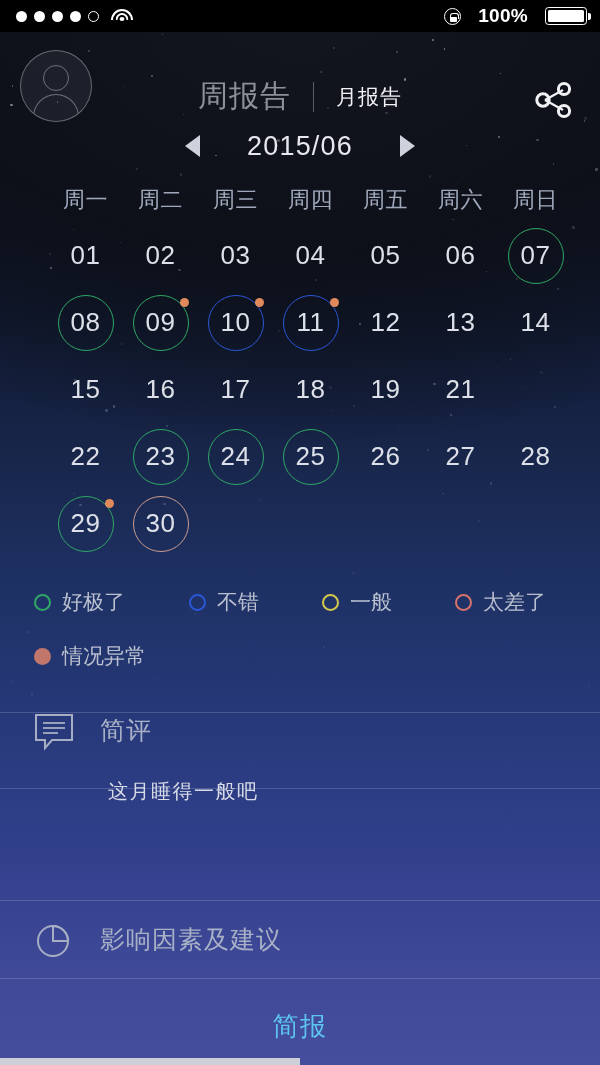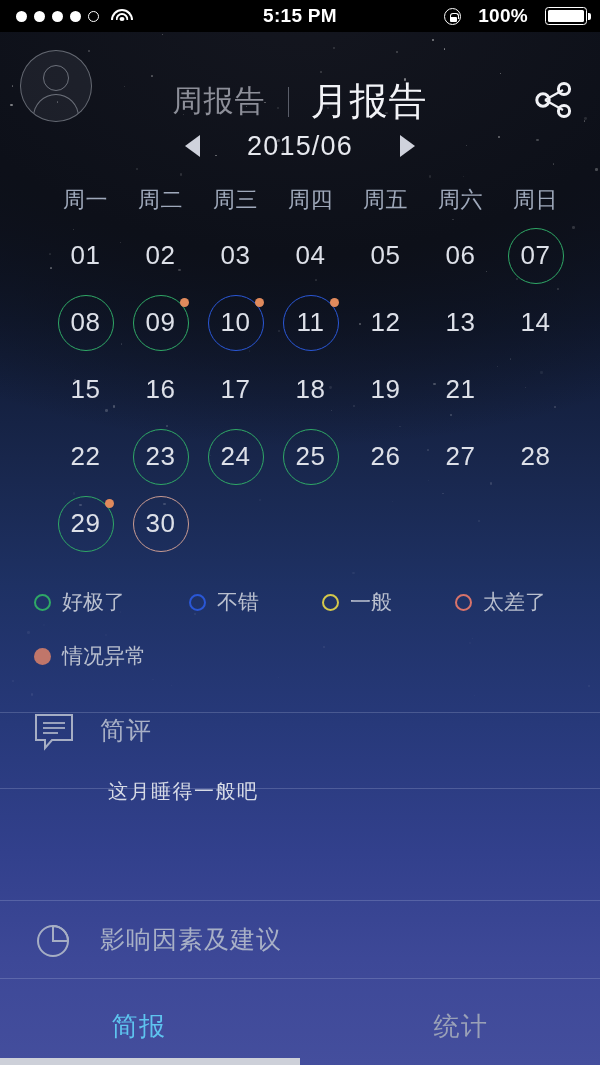--- a/index.html
+++ b/index.html
@@ -71,21 +71,21 @@
     border:1.5px solid rgba(190,195,205,.45); background:rgba(120,130,150,.13);
     overflow:hidden;
   }
   .avatar .head { position:absolute; left:50%; top:14px; transform:translateX(-50%);
                   width:26px; height:26px; border-radius:50%; border:1.5px solid rgba(190,195,205,.5); }
   .avatar .body { position:absolute; left:50%; top:43px; transform:translateX(-50%);
                   width:46px; height:40px; border-radius:23px 23px 0 0; border:1.5px solid rgba(190,195,205,.5); border-bottom:none; }
   .titles { position:absolute; left:0; right:0; top:44px; display:flex; justify-content:center; align-items:center; gap:22px; }
   .tab-week { font-size:30px; color:#8d8f99; letter-spacing:1px; }
   .tab-div  { width:1px; height:30px; background:rgba(180,185,200,.45); }
-  .tab-month{ font-size:38px; color:#f2f3f7; letter-spacing:1px; }
+  .tab-month{ font-size:21px; color:#f2f3f7; letter-spacing:1px; }
   .share { position:absolute; right:24px; top:48px; width:46px; height:40px; }
 
   
   .monthnav { position:absolute; top:125px; left:0; width:600px; height:42px;
               display:flex; justify-content:center; align-items:center; gap:26px; }
   .arrow { width:0; height:0; border-top:11px solid transparent; border-bottom:11px solid transparent; }
   .arrow.left  { border-right:15px solid #cfd2dc; }
   .arrow.right { border-left:15px solid #cfd2dc; }
   .month-label { font-size:27px; color:#e6e8ee; letter-spacing:1.2px; min-width:148px; text-align:center; }
 
@@ -243,21 +243,20 @@
       <span class="sig-dot"></span>
       <span class="sig-dot"></span>
       <span class="sig-dot"></span>
       <span class="sig-dot hollow"></span>
       <span class="wifi">
         <i class="a"></i>
           <i class="b"></i>
           <i class="c"></i>
       </span>
     </div>
-    <div class="sb-center">5:15 PM</div>
     <div class="sb-right">
       <span class="rotlock"></span>
       <span class="batt-pct">100%</span>
       <span class="batt">
           <span style="width: 100%;"></span>
         </span>
     </div>
   </div>
 
   <div class="header">
@@ -467,17 +466,16 @@
         <path d="M21 24 L21 9 A15 15 0 0 1 36 24 Z" fill="none" stroke="#a6aec4" stroke-width="2"></path>
         <path d="M21 24 L34 16" fill="none" stroke="#a6aec4" stroke-width="0"></path>
       </svg>
     </span>
     <span class="sec-title">影响因素及建议</span>
   </div>
   <div class="sec-divider" style="top:978px;"></div>
 
   <div class="tabbar">
     <div class="tb active" style="color: rgb(94, 196, 239);">简报</div>
-    <div class="tb idle" style="color: rgb(154, 161, 183);">统计</div>
   </div>
   <div class="scrollbar"></div>
 
 </div>
 
 </body></html>

